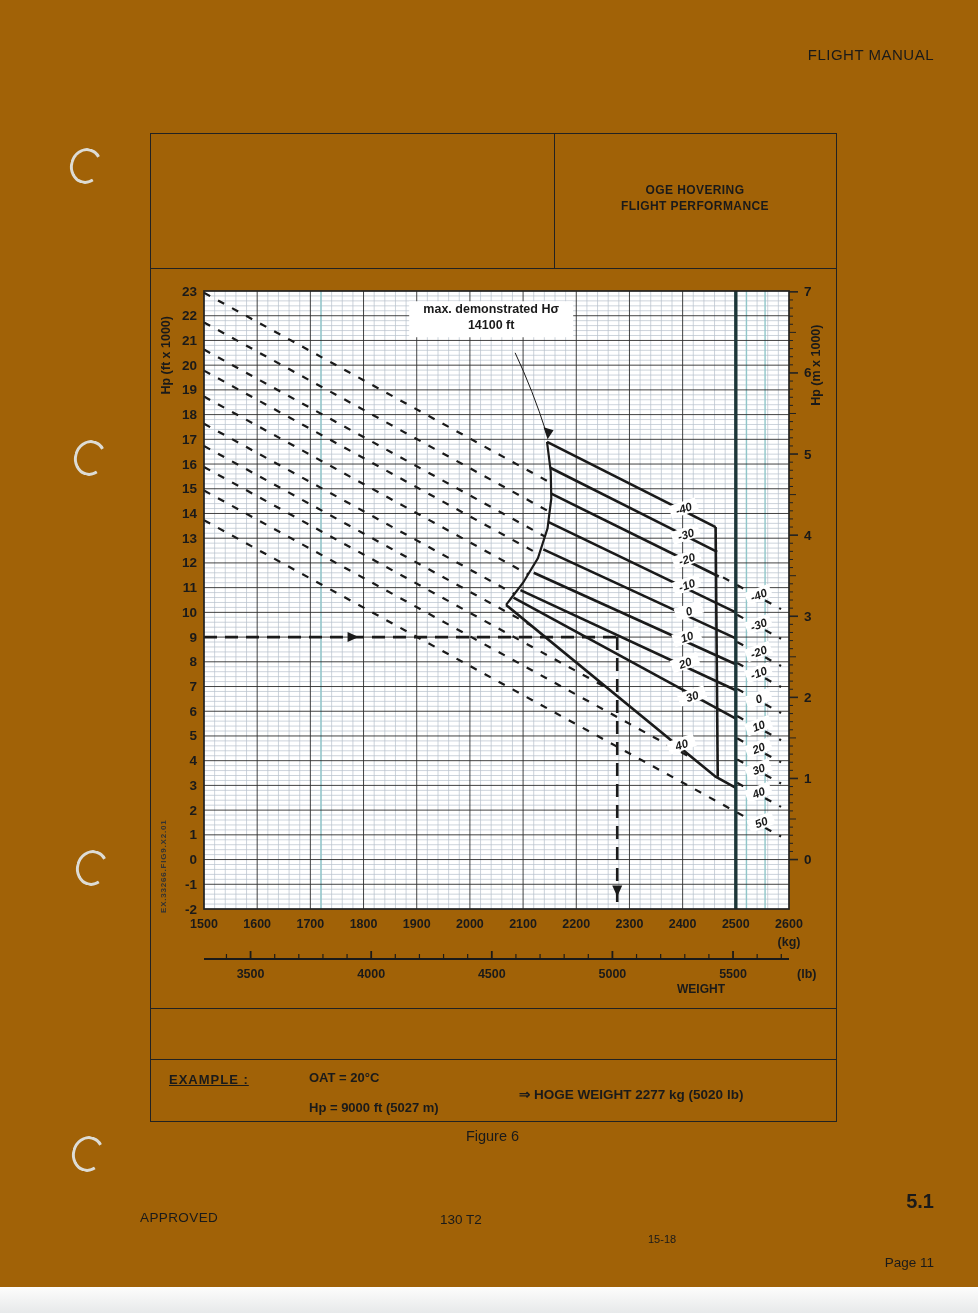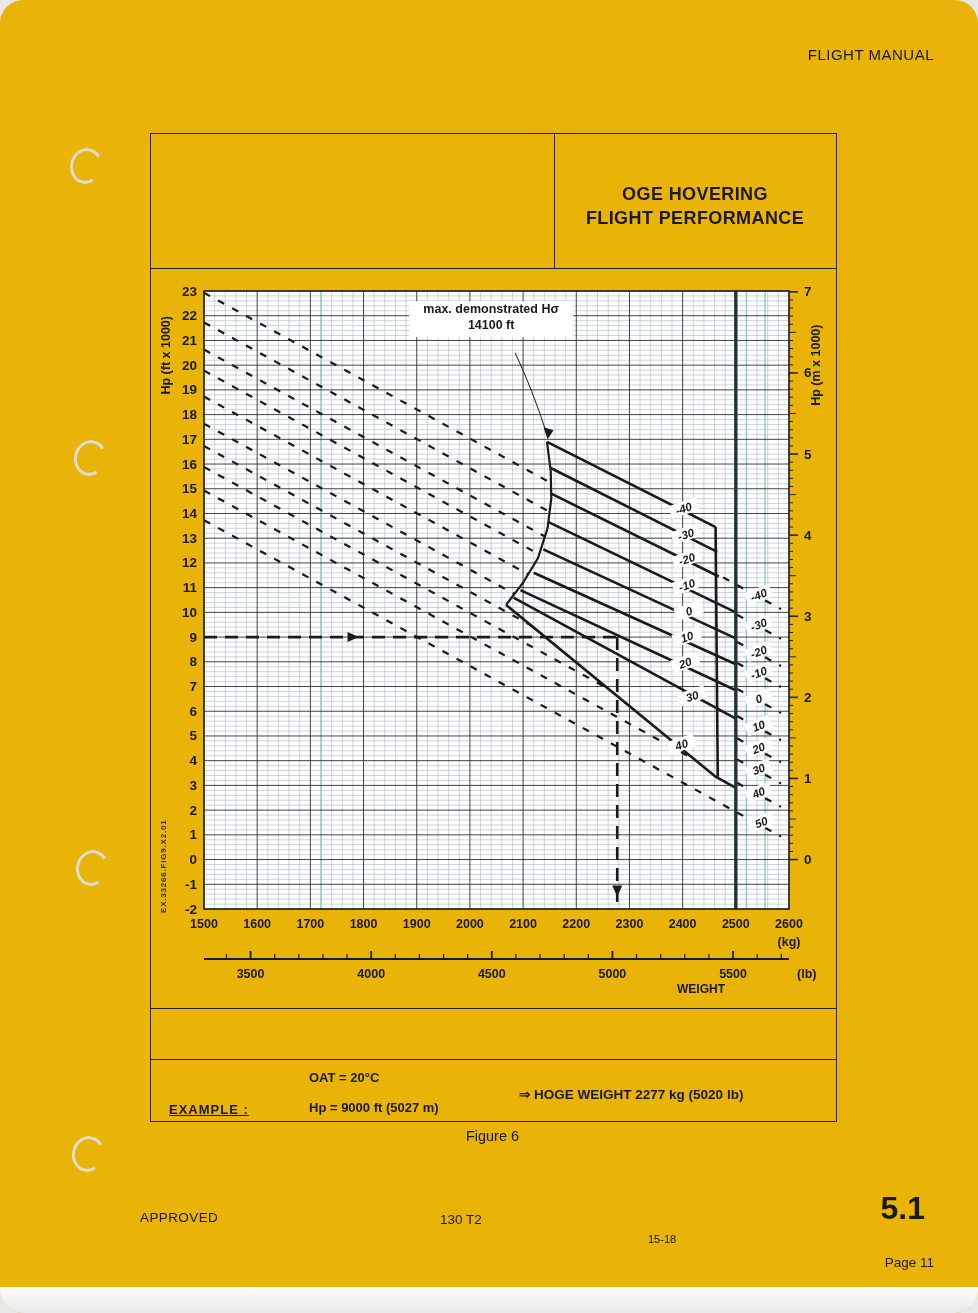--- a/index.html
+++ b/index.html
@@ -1,43 +1,43 @@
 <!DOCTYPE html>
 <html><head>
 <meta charset="utf-8">
 <style>
   html,body{margin:0;padding:0;background:#e8e8e8;}
-  .page{position:relative;width:978px;height:1313px;background:#eab308;overflow:hidden;
-        font-family:"Liberation Sans",sans-serif;color:#1a1a1a;border-radius:23px;}
+  .page{position:relative;width:978px;height:1313px;background:#a16207;overflow:hidden;
+        font-family:"Liberation Sans",sans-serif;color:#1a1a1a;}
   .page-bottom-edge{position:absolute;left:0;bottom:0;width:100%;height:26px;
         background:linear-gradient(#fdfdfc,#e7e9ea);}
   .hole{position:absolute;width:26px;height:30px;border:3px solid #dddcd5;border-radius:50%;
         border-right-color:transparent;transform:rotate(14deg);}
   .flight-manual{position:absolute;top:46px;right:44px;font-size:15px;letter-spacing:.5px;}
   .doc-title{position:absolute;left:142px;top:84px;font-size:21px;font-weight:bold;letter-spacing:.3px;}
   .figure-box{position:absolute;left:150px;top:133px;width:685px;height:987px;border:1.7px solid #222;}
   .vline-top{position:absolute;left:403px;top:0;width:0;height:134px;border-left:1.6px solid #222;}
   .hline{position:absolute;left:0;width:100%;height:0;border-top:1.6px solid #222;}
   .conditions{position:absolute;left:18px;top:10px;width:370px;}
   .conditions .head{font-size:13px;font-weight:bold;text-decoration:underline;letter-spacing:1px;margin-bottom:5px;}
   .conditions .item{font-size:11.5px;font-weight:bold;letter-spacing:.6px;line-height:1.38;}
   .oge-title{position:absolute;left:403px;top:48px;width:282px;text-align:center;
-        font-size:18px;font-weight:bold;letter-spacing:.4px;line-height:1.35;}
+        font-size:12px;font-weight:bold;letter-spacing:.4px;line-height:1.35;}
   .chart-holder{position:absolute;left:5px;top:137px;width:678px;height:737px;}
   .example{position:absolute;left:0;top:928px;width:100%;}
   .example .ex-label{position:absolute;left:18px;top:10px;font-size:13px;font-weight:bold;
-        text-decoration:underline;letter-spacing:1px;margin-top:30px;}
+        text-decoration:underline;letter-spacing:1px;}
   .example .ex-l1{position:absolute;left:158px;top:8px;font-size:13px;font-weight:bold;}
   .example .ex-l2{position:absolute;left:158px;top:38px;font-size:13px;font-weight:bold;}
   .example .ex-res{position:absolute;left:368px;top:24px;font-size:13.5px;font-weight:bold;}
   .figure-caption{position:absolute;left:150px;top:1128px;width:685px;text-align:center;
         font-size:14.5px;font-weight:normal;}
   .ft-approved{position:absolute;left:140px;top:1210px;font-size:13.5px;letter-spacing:.4px;}
   .ft-model{position:absolute;left:440px;top:1212px;font-size:13.5px;}
-  .ft-section{position:absolute;right:53px;top:1190px;font-size:32px;font-weight:bold;}
+  .ft-section{position:absolute;right:44px;top:1190px;font-size:20px;font-weight:bold;}
   .ft-daterange{position:absolute;left:648px;top:1233px;font-size:11px;}
   .ft-page{position:absolute;right:44px;top:1255px;font-size:13.5px;}
 </style>
 </head>
 <body>
 
 <div class="page">
 
   <div class="hole" style="left:70px;top:148px;"></div>
   <div class="hole" style="left:74px;top:440px;"></div>

